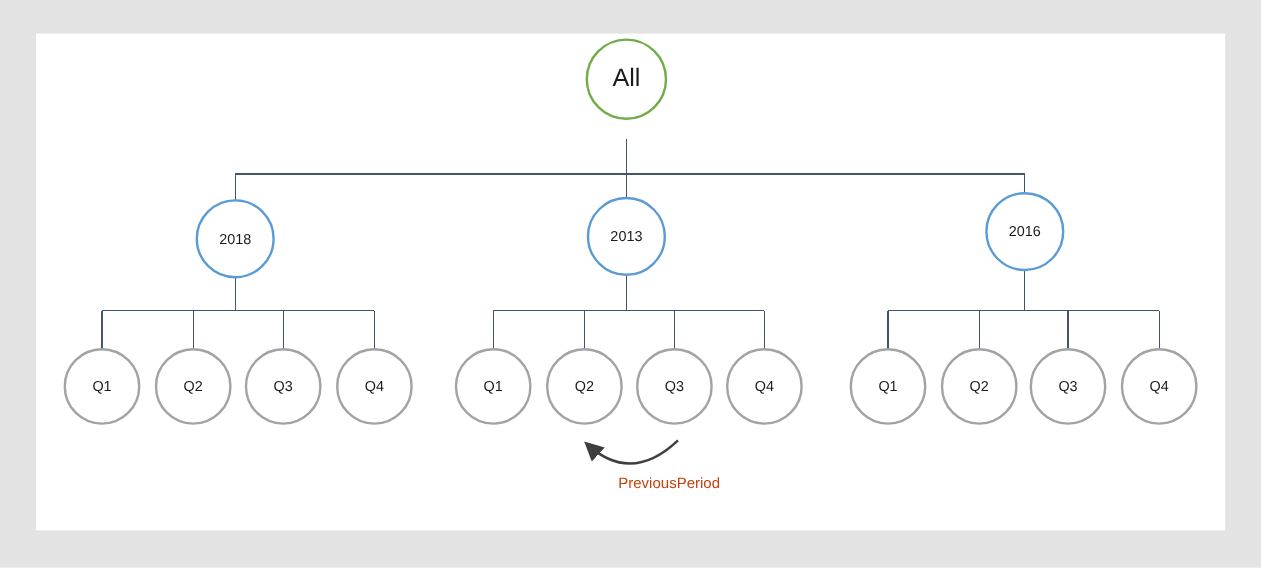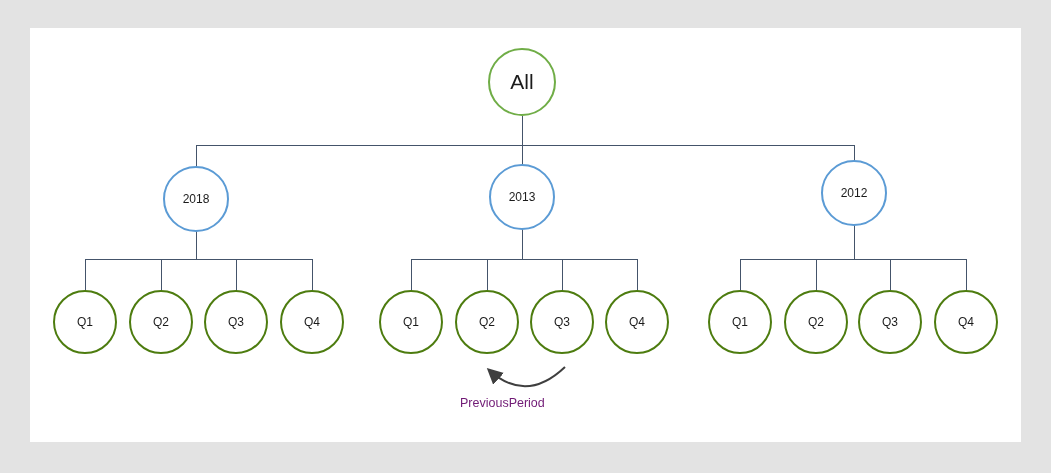--- a/index.html
+++ b/index.html
@@ -33,28 +33,28 @@
     width: 68px; height: 68px;
     border: 2px solid #70AD47;
     font-size: 21px;
   }
   .node.year {
     width: 66px; height: 66px;
     border: 2px solid #5B9BD5;
   }
   .node.quarter {
     width: 64px; height: 64px;
-    border: 2px solid #4d7c0f;
+    border: 2px solid #a3a3a3;
   }
   .annotation {
     position: absolute;
     left: 430px; top: 368px; width: 140px;
-    text-align: left;
+    text-align: right;
     font-size: 12.5px;
-    color: #701a75;
+    color: #c2410c;
   }
 </style>
 </head>
 <body>
 
 <div class="stage">
   <div class="panel">
 
     <svg class="connectors" viewBox="0 0 991 414">
       <g stroke="#44546A" stroke-width="1" shape-rendering="crispEdges">
@@ -89,32 +89,32 @@
       </g>
 
       <defs>
         <marker id="arrowhead" markerWidth="9" markerHeight="9" refX="6.5" refY="4" orient="auto">
           <path d="M0,0 L8,4 L0,8 z" fill="#3f3f3f"></path>
         </marker>
       </defs>
       <path d="M 535 339 Q 496 376 459 342" fill="none" stroke="#3f3f3f" stroke-width="2" marker-end="url(#arrowhead)"></path>
     </svg>
 
-    <div class="node root" style="left:458px; top:20px;">
+    <div class="node root" style="left:458px; top:4px;">
       <span>All</span>
     </div>
 
     <div class="node year" style="left:133px; top:138px;">
       <span>2018</span>
     </div>
     <div class="node year" style="left:459px; top:136px;">
       <span>2013</span>
     </div>
     <div class="node year" style="left:791px; top:132px;">
-      <span>2012</span>
+      <span>2016</span>
     </div>
 
     <div class="node quarter" style="left:23px; top:262px;">
       <span>Q1</span>
     </div>
     <div class="node quarter" style="left:99px; top:262px;">
       <span>Q2</span>
     </div>
     <div class="node quarter" style="left:174px; top:262px;">
       <span>Q3</span>

